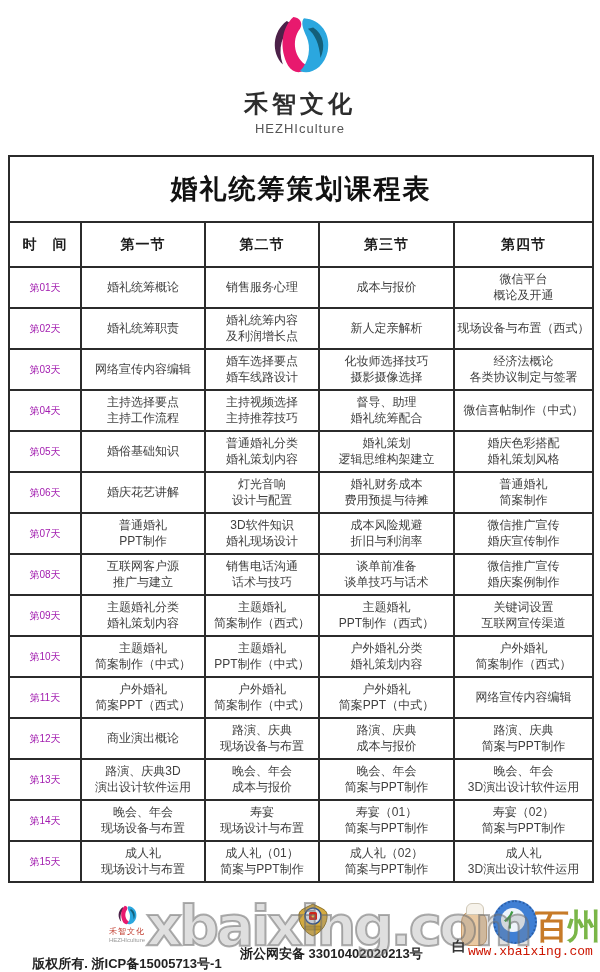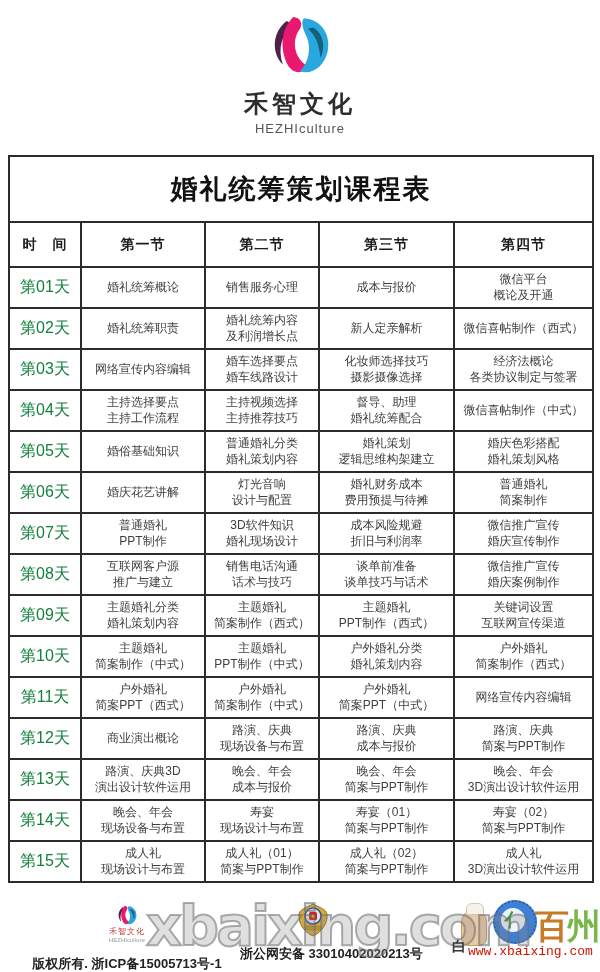--- a/index.html
+++ b/index.html
@@ -14,21 +14,21 @@
 
   
   table.course{position:absolute;left:8px;top:155px;width:584px;border-collapse:collapse;
                table-layout:fixed;}
   table.course td,table.course th{border:2px solid #2b2b2b;text-align:center;vertical-align:middle;
                padding:1px 2px;}
   td.title-cell{height:62px;font-family:Liberation Serif, serif;
                font-size:27px;font-weight:bold;color:#111;letter-spacing:2px;}
   tr.head-row th{height:41px;font-size:14px;font-weight:bold;color:#1c1c1c;letter-spacing:1px;}
   tbody.rows td{height:37px;font-size:12px;line-height:1.3;color:#3f3f3f;}
-  tbody.rows td:first-child{font-size:16px;color:#15803d;}
+  tbody.rows td:first-child{font-size:10px;color:#a21caf;}
 
   
   .footer-left{position:absolute;left:22px;top:903px;width:210px;text-align:center;}
   .mini-logo{display:block;margin:0 auto;}
   .mini-cn{font-size:8px;color:#c0392b;letter-spacing:1px;line-height:1.1;}
   .mini-en{font-size:6px;color:#999;line-height:1.1;}
   .copyright{margin-top:12px;font-size:13px;font-weight:bold;color:#222;white-space:nowrap;}
 
   .footer-center{position:absolute;left:240px;top:903px;width:210px;}
   .badge-wrap{text-align:left;margin-left:58px;}
@@ -99,21 +99,21 @@
           <td>婚礼统筹概论</td>
           <td>销售服务心理</td>
           <td>成本与报价</td>
           <td>微信平台<br>概论及开通</td>
         </tr>
         <tr>
           <td>第02天</td>
           <td>婚礼统筹职责</td>
           <td>婚礼统筹内容<br>及利润增长点</td>
           <td>新人定亲解析</td>
-          <td>微信喜帖制作（西式）</td>
+          <td>现场设备与布置（西式）</td>
         </tr>
         <tr>
           <td>第03天</td>
           <td>网络宣传内容编辑</td>
           <td>婚车选择要点<br>婚车线路设计</td>
           <td>化妆师选择技巧<br>摄影摄像选择</td>
           <td>经济法概论<br>各类协议制定与签署</td>
         </tr>
         <tr>
           <td>第04天</td>

